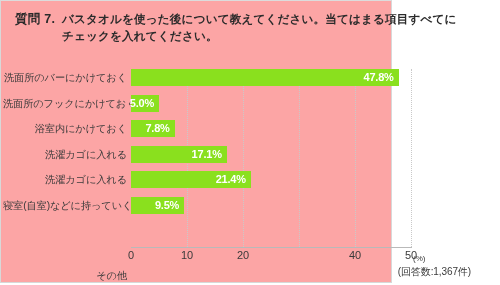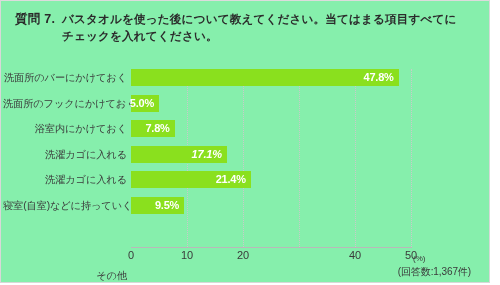--- a/index.html
+++ b/index.html
@@ -5,23 +5,23 @@
   html,body{margin:0;padding:0;}
   body{
     width:500px;height:285px;
     background:#ffffff;
     font-family:"Liberation Sans","DejaVu Sans",sans-serif;
     overflow:hidden;
   }
   #card{
     position:relative;
     box-sizing:border-box;
-    width:490px;height:283px;
+    width:392px;height:283px;
     margin:0;
-    background:#86efac;
+    background:#fca5a5;
     border:1px solid #d8d8d8;
     border-top:1px solid #dcdcdc;
   }
 
   
   #header{
     position:absolute;
     left:14px; top:9px;
     width:455px;
   }
@@ -171,21 +171,21 @@
           </div>
         </div>
         <div class="row" style="top: 59.2px; width: 486px;">
           <div class="rowlabel" style="right: 360px;">浴室内にかけておく</div>
           <div class="bar" style="width: 43.68px;">
             <span class="barval">7.8%</span>
           </div>
         </div>
         <div class="row" style="top: 84.8px; width: 486px;">
           <div class="rowlabel" style="right: 360px;">洗濯カゴに入れる</div>
-          <div class="bar" style="width: 95.76px; font-style: italic;">
+          <div class="bar" style="width: 95.76px;">
             <span class="barval">17.1%</span>
           </div>
         </div>
         <div class="row" style="top: 110.4px; width: 486px;">
           <div class="rowlabel" style="right: 360px; text-align: right;">洗濯カゴに入れる</div>
           <div class="bar" style="width: 119.84px;">
             <span class="barval">21.4%</span>
           </div>
         </div>
         <div class="row" style="top: 136px; width: 486px;">

